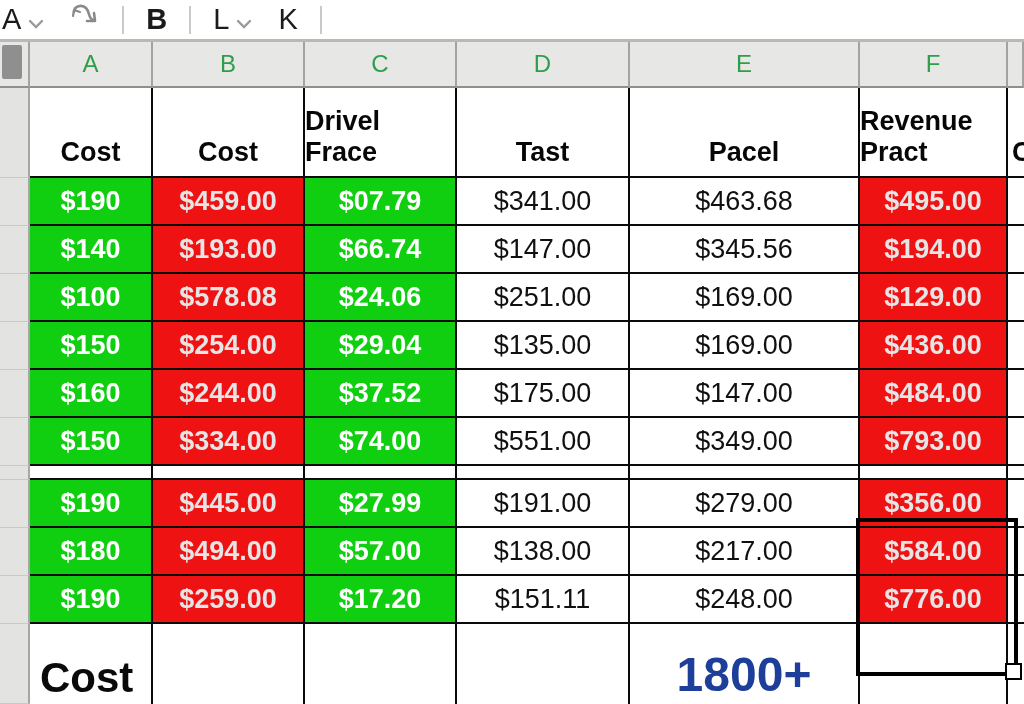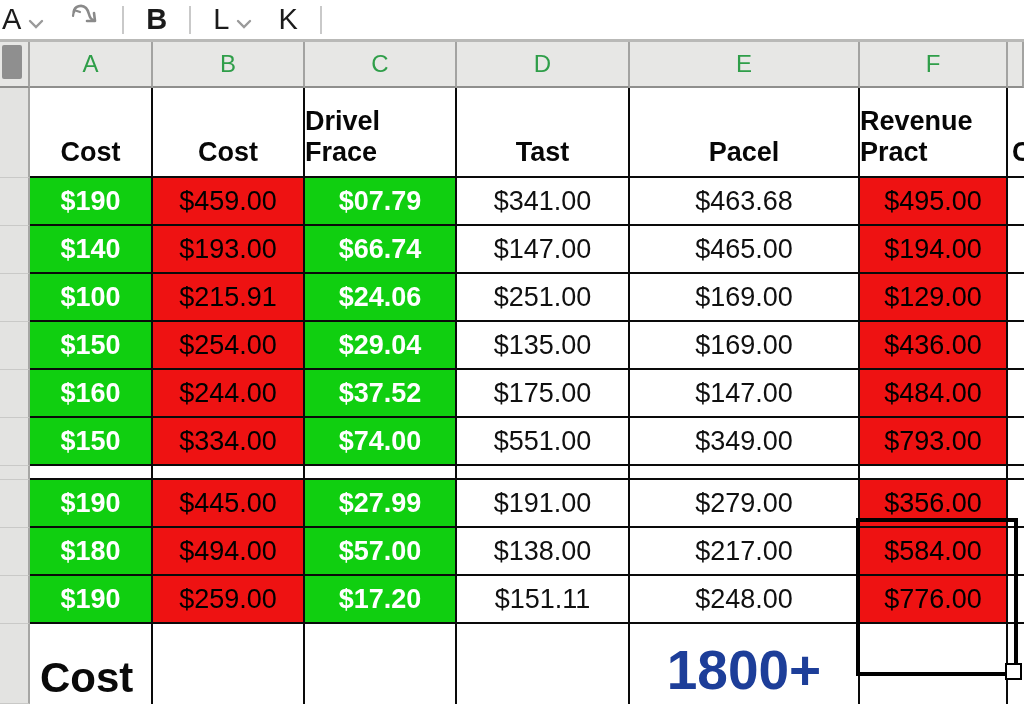--- a/index.html
+++ b/index.html
@@ -32,31 +32,31 @@
   .corner{justify-content:flex-start;align-items:flex-start;padding:3px 0 0 2px;}
   .select-all-box{width:20px;height:34px;background:#8f8f8f;border-radius:2px;}
 
   .rowhead{background:var(--rowhead);border-right:2px solid #a6a6a4;
            border-bottom:1px solid #c9c9c7;}
 
   .cell{background:#fff;border-right:2px solid #0a0a0a;border-bottom:2px solid #0a0a0a;
         display:flex;align-items:center;justify-content:center;
         font-size:27px;color:#101010;font-weight:500;}
   .cell.green{background:var(--green);color:#fff;font-weight:600;}
-  .cell.red{background:var(--red);color:#000000;font-weight:400;}
+  .cell.red{background:var(--red);color:#e5e5e5;font-weight:700;}
   .cell.header{align-items:flex-end;padding-bottom:8px;font-weight:700;
                font-size:27px;color:#070707;}
   .cell.partial{justify-content:flex-start;padding-left:4px;}
   .cell.gapcell{border-bottom:2px solid #0a0a0a;}
   .cell.gcell{border-right:none;}
   .cell.footer{border-bottom:none;}
   .cell.footer-a{border-bottom:none;justify-content:flex-start;align-items:flex-end;
                  padding:0 0 2px 10px;font-size:42px;font-weight:700;color:#0a0a0a;}
   .cell.footer-e{border-bottom:none;align-items:flex-end;padding-bottom:2px;
-                 font-size:55px;font-weight:600;color:var(--blue);}
+                 font-size:48px;font-weight:600;color:var(--blue);}
 
   
   .selection{position:absolute;left:856px;top:518px;width:154px;height:150px;
              border:4px solid #000;pointer-events:none;}
   .fill-handle{position:absolute;right:-8px;bottom:-8px;width:13px;height:13px;
                background:#fff;border:2px solid #000;pointer-events:auto;}
 </style>
 </head>
 <body>
 
@@ -124,26 +124,26 @@
       <div class="cell green">$07.79</div>
       <div class="cell">$341.00</div>
       <div class="cell">$463.68</div>
       <div class="cell red">$495.00</div>
       <div class="cell gcell"></div>
       <div class="rowhead"></div>
       <div class="cell green">$140</div>
       <div class="cell red">$193.00</div>
       <div class="cell green">$66.74</div>
       <div class="cell">$147.00</div>
-      <div class="cell">$465.00</div>
+      <div class="cell">$345.56</div>
       <div class="cell red">$194.00</div>
       <div class="cell gcell"></div>
       <div class="rowhead"></div>
       <div class="cell green">$100</div>
-      <div class="cell red">$215.91</div>
+      <div class="cell red">$578.08</div>
       <div class="cell green">$24.06</div>
       <div class="cell">$251.00</div>
       <div class="cell">$169.00</div>
       <div class="cell red">$129.00</div>
       <div class="cell gcell"></div>
       <div class="rowhead"></div>
       <div class="cell green">$150</div>
       <div class="cell red">$254.00</div>
       <div class="cell green">$29.04</div>
       <div class="cell">$135.00</div>

